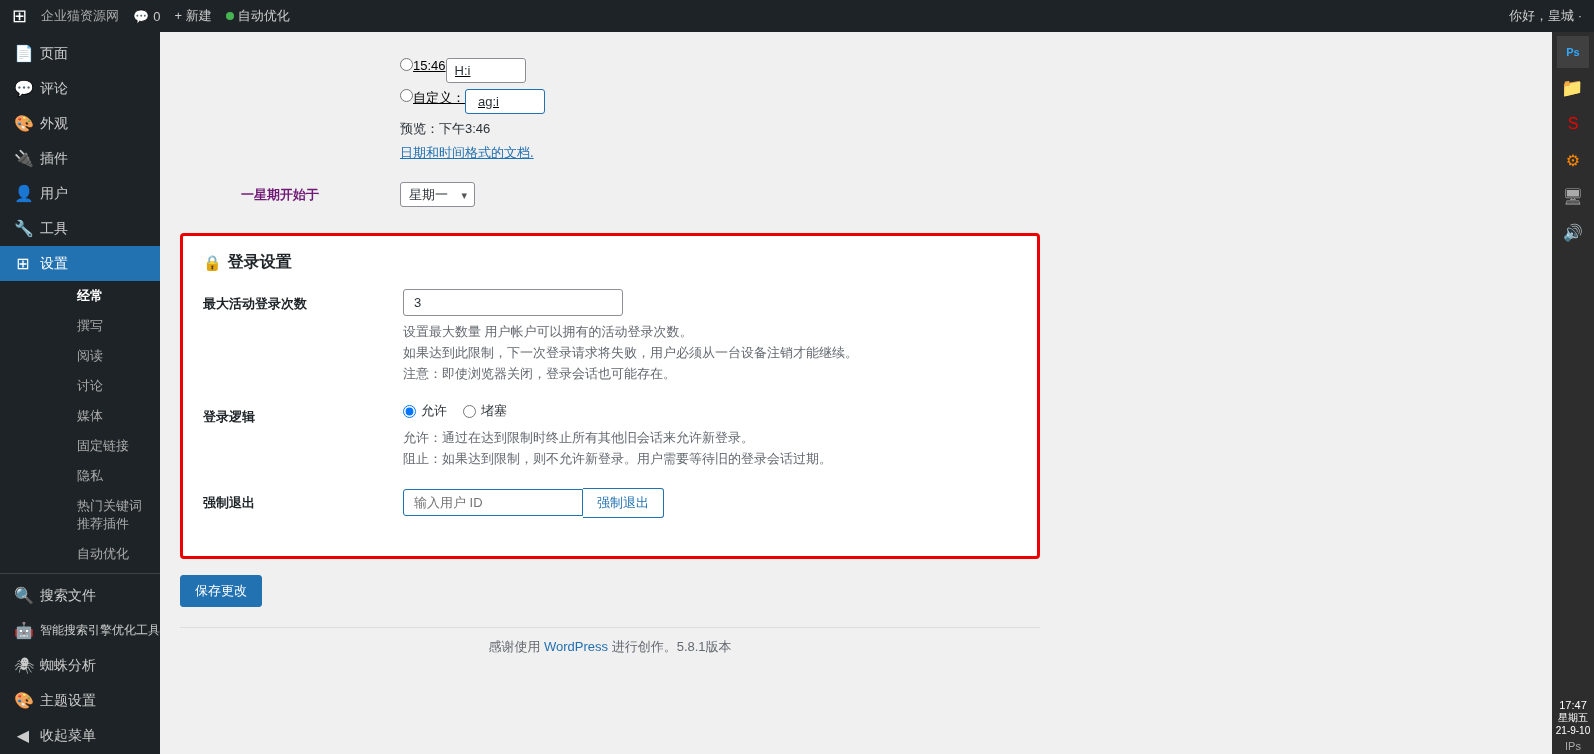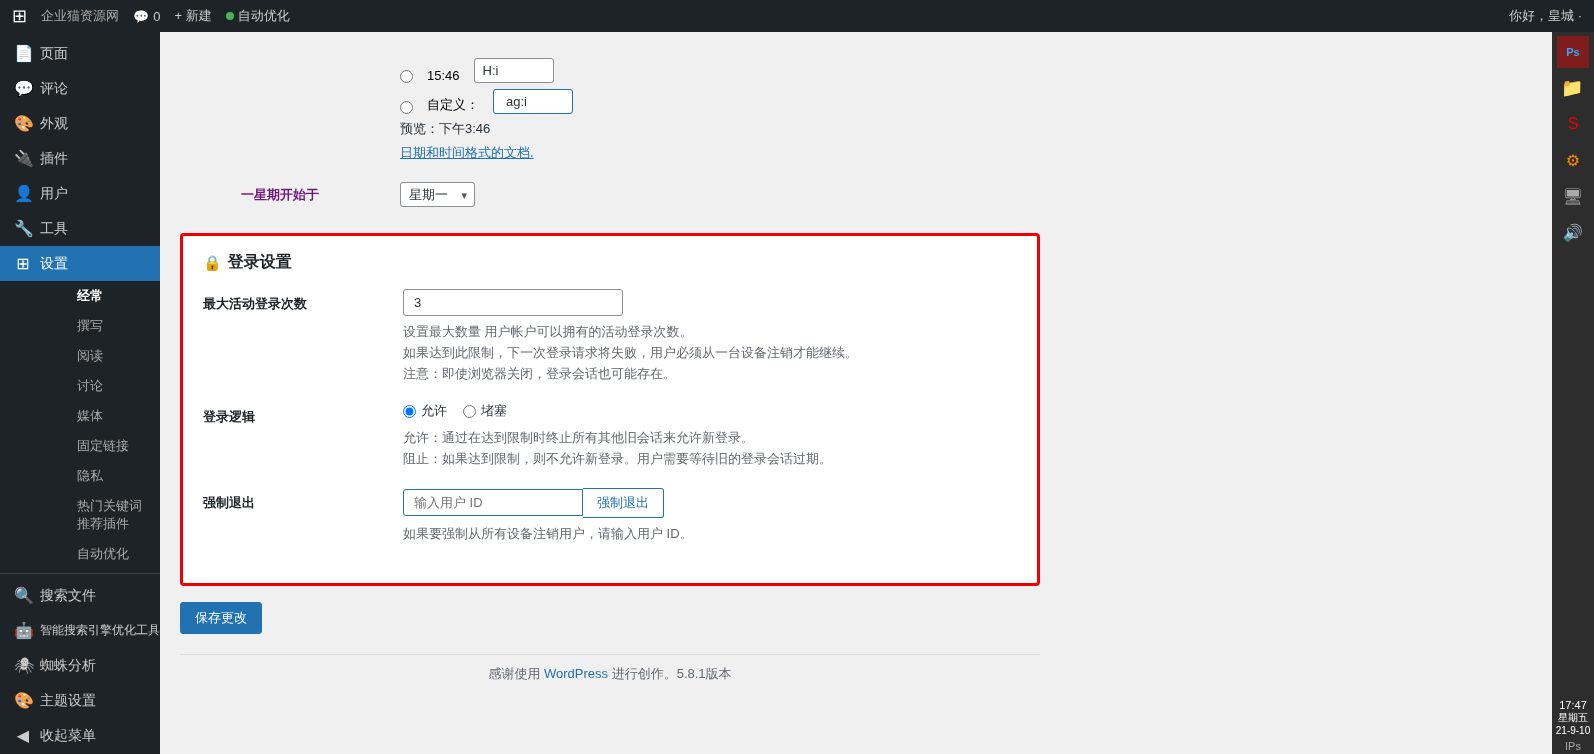--- a/index.html
+++ b/index.html
@@ -70,21 +70,21 @@
       padding: 16px 20px 20px 20px;
       max-width: 900px;
     }
 
     
     .form-table { width: 100%; border-collapse: collapse; }
     .form-table tr td, .form-table tr th { padding: 10px 10px 10px 0; vertical-align: top; }
     .form-table tr th { width: 220px; font-weight: 600; color: #701a75; padding-right: 20px; padding-top: 14px; }
 
     
-    .radio-row { display: flex; align-items: flex-end; gap: 14px; margin-bottom: 6px; }
+    .radio-row { display: flex; align-items: flex-start; gap: 0; margin-bottom: 6px; text-decoration: underline; }
     .radio-row input[type=radio] { margin: 0; }
     .format-input { border: 1px solid #8c8f94; border-radius: 3px; padding: 4px 8px; background: #fff; color: #2c3338; font-size: 13px; width: 80px; }
     .custom-input { border: 1px solid #2271b1; border-radius: 3px; padding: 4px 12px; background: #fff; color: #2c3338; font-size: 13px; width: 80px; }
     .preview-text { color: #2c3338; font-size: 13px; margin: 6px 0; }
     .doc-link { color: #2271b1; text-decoration: underline; font-size: 13px; cursor: pointer; }
 
     
     .week-select { border: 1px solid #8c8f94; border-radius: 3px; padding: 4px 26px 4px 8px; background: #fff; font-size: 13px; color: #2c3338; appearance: none; -webkit-appearance: none; cursor: pointer; position: relative; }
     .select-wrapper { position: relative; display: inline-block; }
     .select-wrapper::after { content: '▾'; position: absolute; right: 8px; top: 50%; transform: translateY(-50%); pointer-events: none; color: #555; font-size: 11px; }
@@ -159,21 +159,21 @@
       width: 42px;
       background: #2d2d2d;
       display: flex;
       flex-direction: column;
       align-items: center;
       padding-top: 4px;
       gap: 4px;
       flex-shrink: 0;
     }
     .taskbar-icon { width: 32px; height: 32px; display: flex; align-items: center; justify-content: center; font-size: 16px; cursor: pointer; color: #aaa; }
-    .taskbar-icon.ps-icon { background: #7f1d1d; color: #31a8ff; font-size: 11px; font-weight: 900; padding: 4px; }
+    .taskbar-icon.ps-icon { background: #404040; color: #31a8ff; font-size: 11px; font-weight: 900; padding: 4px; }
     .taskbar-icon.folder-icon { color: #e8a000; font-size: 18px; }
     .taskbar-clock { color: #fff; font-size: 11px; text-align: center; margin-top: auto; padding-bottom: 4px; }
 
     .separator { height: 1px; background: #3c434a; margin: 4px 0; }
   </style>
 </head>
 <body>
 
 <div class="admin-bar">
   <div class="admin-bar-left">
@@ -339,23 +339,20 @@
           </div>
         </div>
 
         <div class="field-group">
           <div class="field-label">强制退出</div>
           <div class="field-content">
             <div class="force-logout-row">
               <input type="text" class="force-logout-input" placeholder="输入用户 ID" style="">
               <button class="force-logout-btn">强制退出</button>
             </div>
-            <div class="field-desc">
-              <p>如果要强制从所有设备注销用户，请输入用户 ID。</p>
-            </div>
           </div>
         </div>
       </div>
 
       
       <button class="save-btn">保存更改</button>
 
       
       <div class="wp-footer" style="margin-top:20px; padding: 10px 0; border-top: 1px solid #ddd;">
         <span>

